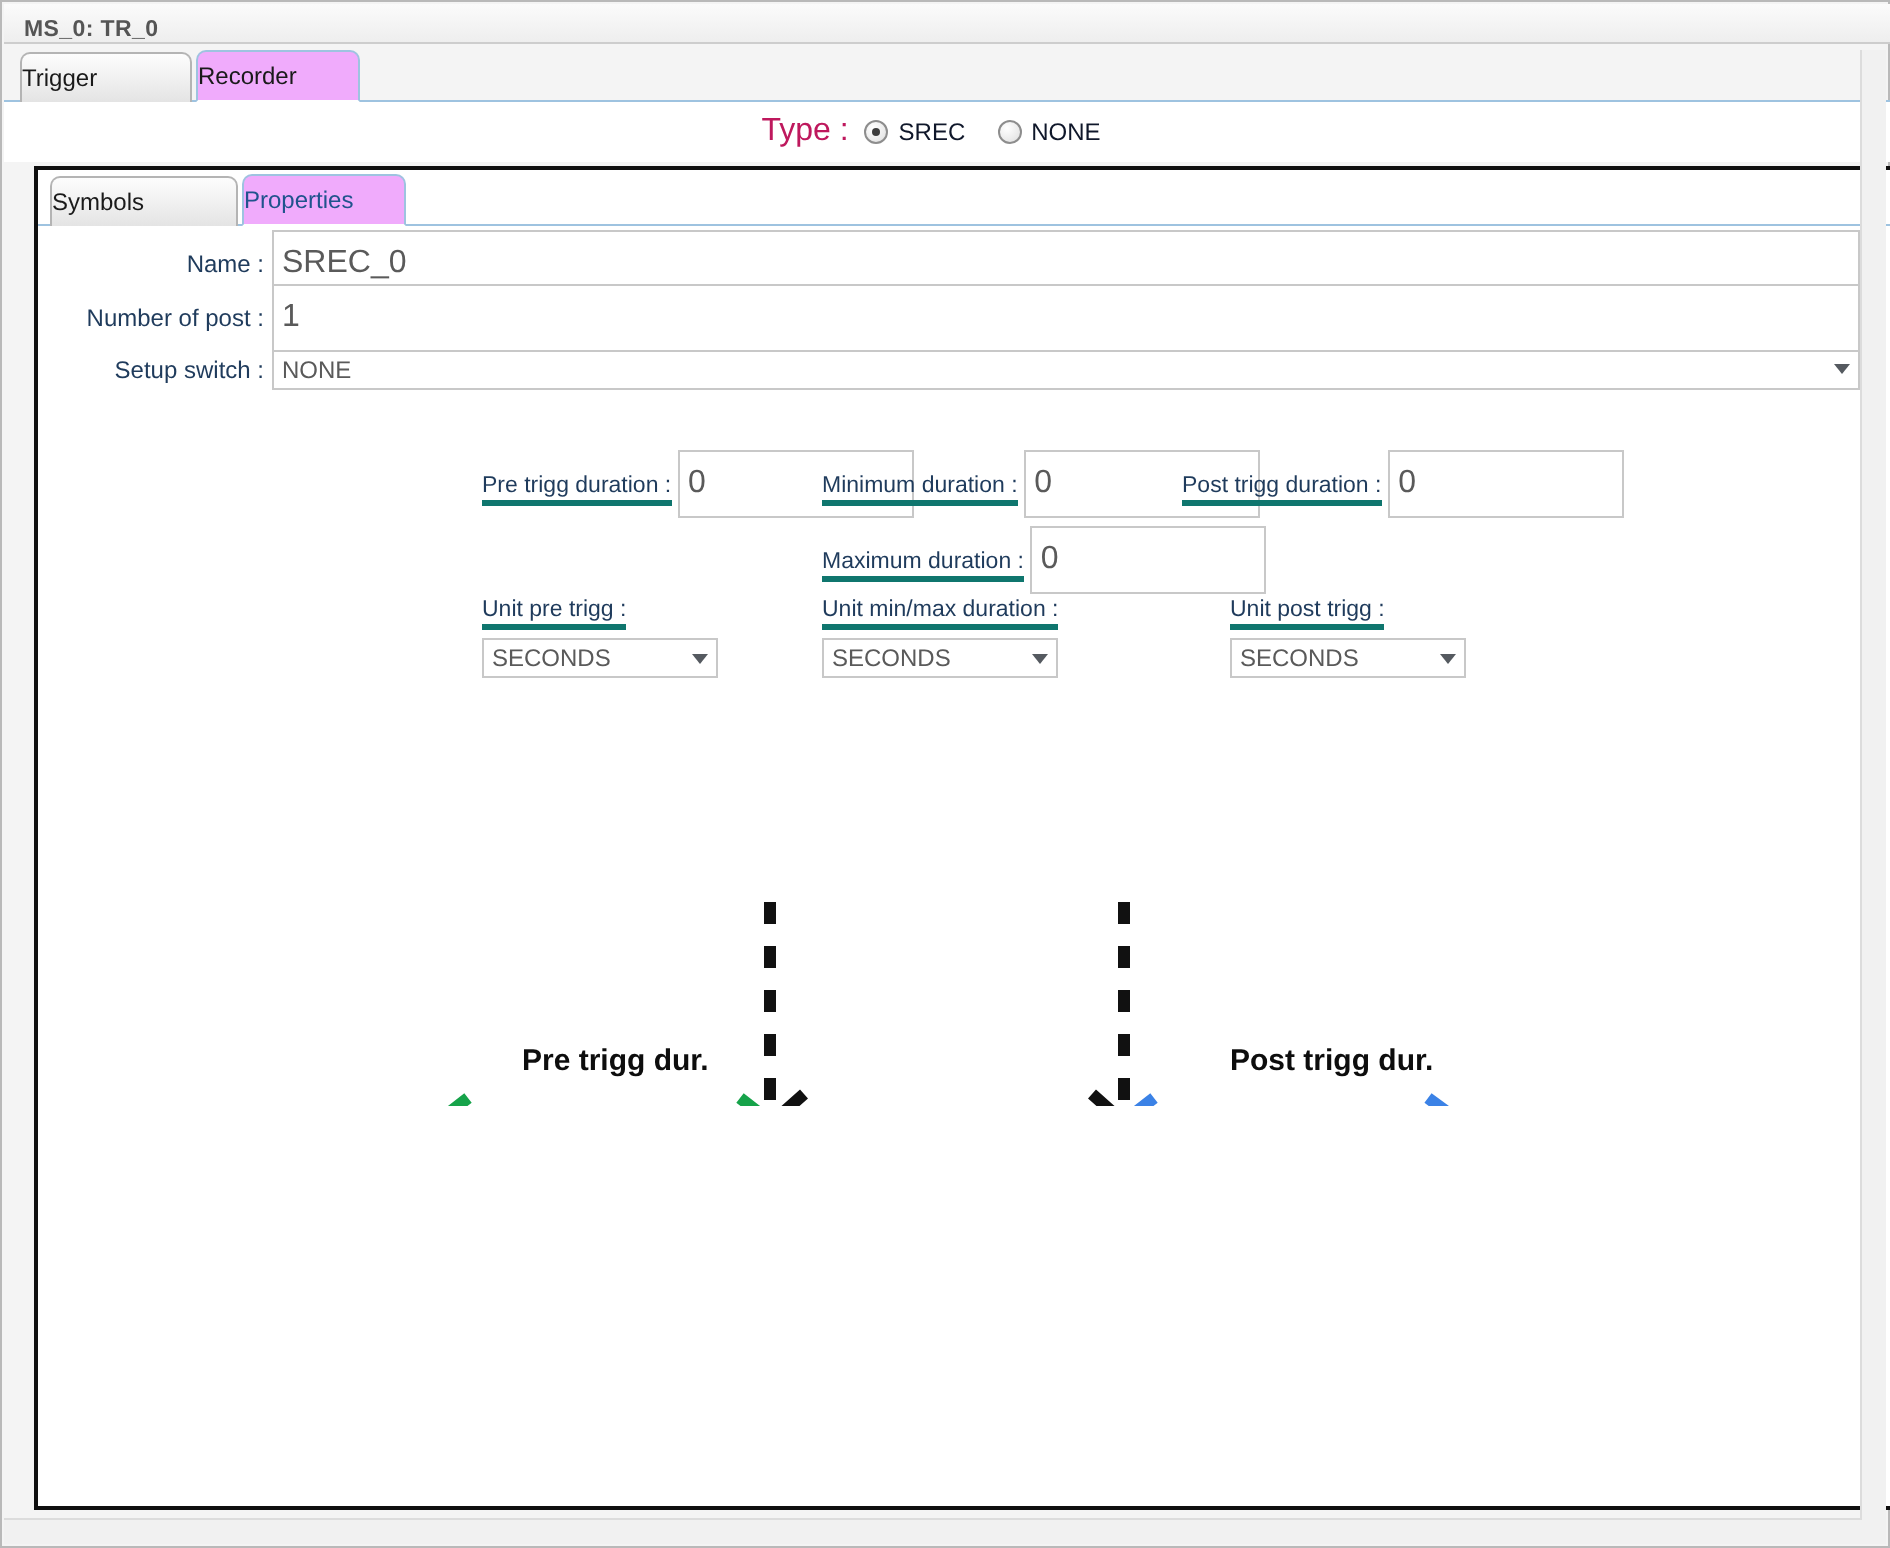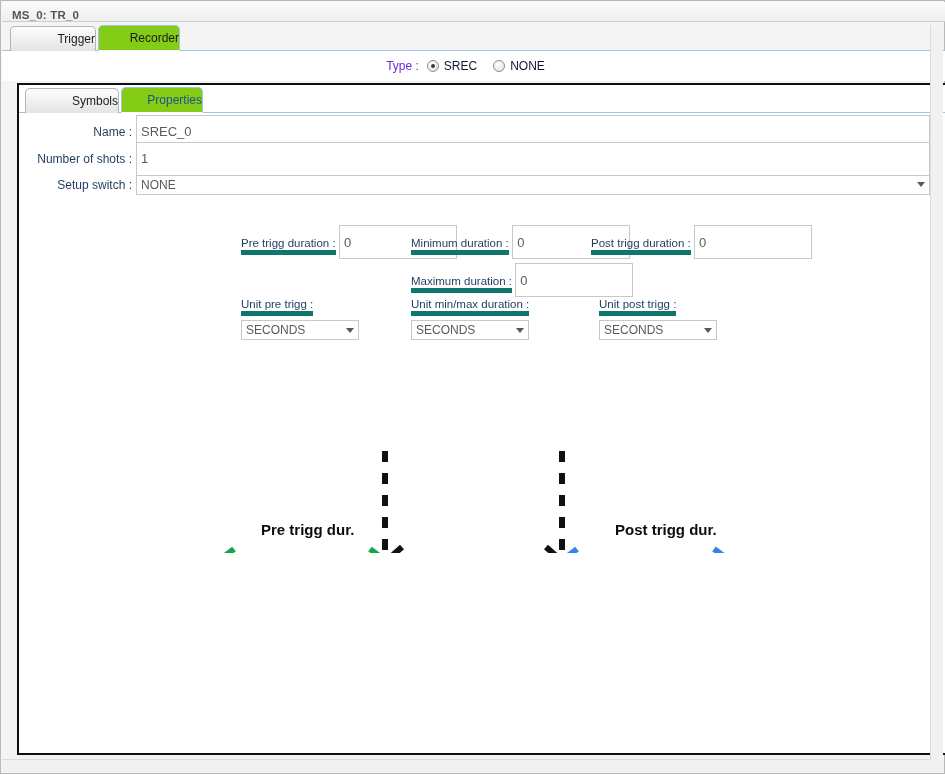--- a/index.html
+++ b/index.html
@@ -57,52 +57,52 @@
     height: 1px;
     background: #9ec3e0;
   }
   .tab {
     position: absolute;
     bottom: 0;
     height: 25px;
     box-sizing: border-box;
     display: flex;
     align-items: center;
-    justify-content: flex-end;
+    justify-content: flex-start;
     font-size: 12px;
     color: #1a1a1a;
     border: 1px solid #b4b4b4;
     border-bottom: none;
     border-radius: 5px 5px 0 0;
     background: linear-gradient(#fdfdfd, #e4e4e4);
     cursor: default;
   }
   .tab.active {
-    background: #84cc16;
+    background: #f0abfc;
     border-color: #9ec3e0;
     border-bottom: 1px solid #ffffff;
     z-index: 3;
     height: 26px;
   }
   #tab-trigger { left: 8px; width: 86px; }
   #tab-recorder { left: 96px; width: 82px; }
 
   
   #type-row {
     position: absolute;
     left: 1px; top: 50px;
     width: 943px; height: 30px;
     display: flex;
     align-items: center;
     justify-content: center;
     background: #ffffff;
   }
   #type-row .type-label {
-    font-size: 12px;
-    color: #6d28d9;
+    font-size: 16px;
+    color: #be185d;
     margin-right: 8px;
   }
   .radio-item {
     display: flex;
     align-items: center;
     margin-right: 16px;
     cursor: default;
   }
   .radio-dot {
     width: 12px; height: 12px;
@@ -163,21 +163,21 @@
     text-align: right;
     padding-right: 4px;
     white-space: nowrap;
   }
   .text-input {
     box-sizing: border-box;
     height: 19px;
     border: 1px solid #c8c8c8;
     background: #ffffff;
     font-family: "Liberation Sans", sans-serif;
-    font-size: 13px;
+    font-size: 16px;
     color: #5a5a5a;
     padding: 16px 4px;
     line-height: 17px;
     outline: none;
   }
 
   #row-name       { left: 8px;  top: 37px; }
   #row-shots      { left: 8px;  top: 64px; }
   #row-switch     { left: 8px;  top: 90px; }
   #row-name .form-label,
@@ -209,38 +209,38 @@
     margin-left: 6px;
     flex: none;
   }
   #row-switch .select-input { width: 794px; gap: 20px; }
 
   
   .dur-block { position: absolute; }
   .dur-label {
     font-size: 11.5px;
     color: #1f3b5c;
-    border-bottom: 5px solid #0f766e;
+    border-bottom: 3px solid #0f766e;
     display: inline-block;
     padding-bottom: 1px;
     white-space: nowrap;
   }
   .dur-field {
     margin-top: 4px;
     width: 118px;
   }
   .unit-select { width: 118px; }
 
   #blk-pre   { left: 222px; top: 136px; }
   #blk-min   { left: 392px; top: 136px; }
   #blk-max   { left: 392px; top: 174px; }
   #blk-post  { left: 572px; top: 136px; }
   #blk-upre  { left: 222px; top: 212px; }
   #blk-uminmax { left: 392px; top: 212px; }
-  #blk-upost { left: 580px; top: 212px; }
+  #blk-upost { left: 596px; top: 212px; }
 
   
   #diagram {
     position: absolute;
     left: 0; top: 268px;
     width: 909px; height: 200px;
   }
   #diagram svg { display: block; }
   .dtext {
     font-family: "Liberation Sans", sans-serif;
@@ -313,21 +313,21 @@
         <span class="inner-label">Properties</span>
       </div>
     </div>
 
     <div class="form-row" id="row-name">
       <span class="form-label">Name :</span>
       <input class="text-input" type="text" value="SREC_0" style="">
     </div>
 
     <div class="form-row" id="row-shots">
-      <span class="form-label">Number of shots :</span>
+      <span class="form-label">Number of post :</span>
       <input class="text-input" type="text" value="1" style="">
     </div>
 
     <div class="form-row" id="row-switch">
       <span class="form-label">Setup switch :</span>
       <div class="select-input">
         <span class="sel-val">NONE</span>
         <span class="select-arrow"></span>
       </div>
     </div>

